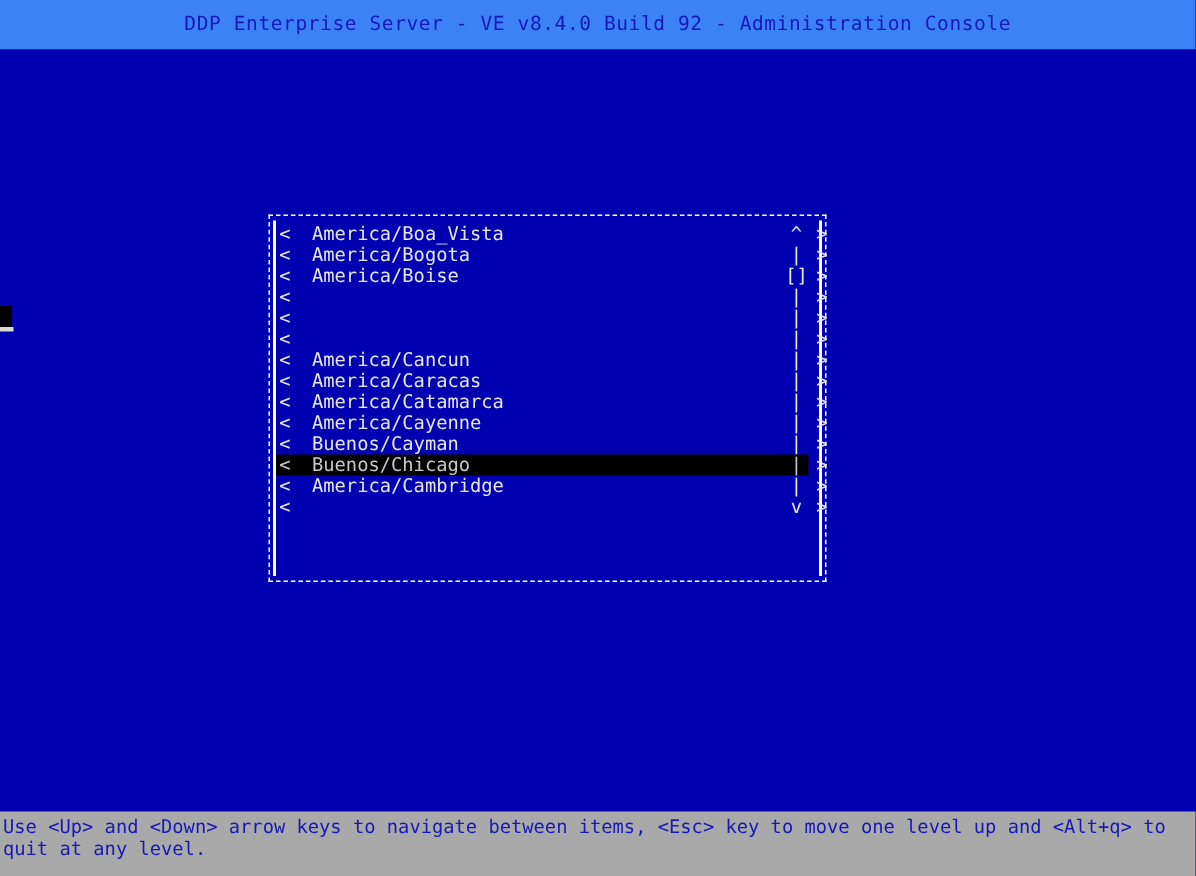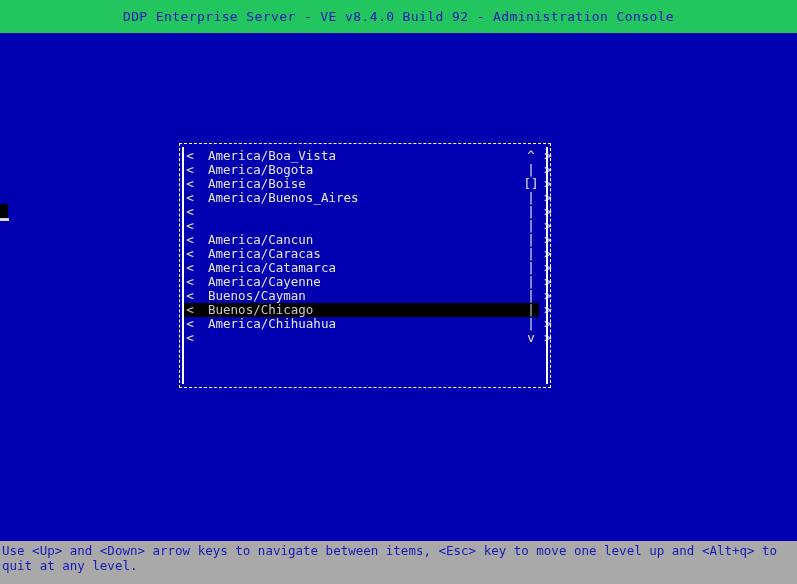--- a/index.html
+++ b/index.html
@@ -21,21 +21,21 @@
     background: #0000b0;
   }
 
   
   #titlebar {
     position: absolute;
     left: 0;
     top: 0;
     width: 797px;
     height: 33px;
-    background: #22c55e;
+    background: #3b82f6;
     display: flex;
     align-items: center;
     justify-content: center;
   }
   #titlebar-text {
     color: #1818b8;
     font-size: 13px;
     letter-spacing: 0.4px;
     white-space: pre;
     font-family: "DejaVu Sans Mono", "Liberation Mono", monospace;
@@ -189,30 +189,30 @@
     <div id="cursor-block"></div>
     <div id="cursor-underline"></div>
 
     <div id="dialog">
       <div id="dialog-outer"></div>
       <div id="dialog-inner"></div>
       <div id="menu-list">
           <div class="menu-row"><span class="row-left-marker">&lt;</span><span class="row-label">America/Boa_Vista</span><span class="row-scroll">^</span><span class="row-right-marker">&gt;</span></div>
           <div class="menu-row"><span class="row-left-marker">&lt;</span><span class="row-label">America/Bogota</span><span class="row-scroll">|</span><span class="row-right-marker">&gt;</span></div>
           <div class="menu-row"><span class="row-left-marker">&lt;</span><span class="row-label">America/Boise</span><span class="row-scroll">[]</span><span class="row-right-marker">&gt;</span></div>
-          <div class="menu-row"><span class="row-left-marker">&lt;</span><span class="row-label">America/Buenos_Aires</span><span class="row-scroll">|</span><span class="row-right-marker">&gt;</span></div>
+          <div class="menu-row"><span class="row-left-marker">&lt;</span><span class="row-scroll">|</span><span class="row-right-marker">&gt;</span></div>
           <div class="menu-row"><span class="row-left-marker">&lt;</span><span class="row-scroll">|</span><span class="row-right-marker">&gt;</span></div>
           <div class="menu-row"><span class="row-left-marker">&lt;</span><span class="row-scroll">|</span><span class="row-right-marker">&gt;</span></div>
           <div class="menu-row"><span class="row-left-marker">&lt;</span><span class="row-label">America/Cancun</span><span class="row-scroll">|</span><span class="row-right-marker">&gt;</span></div>
           <div class="menu-row"><span class="row-left-marker">&lt;</span><span class="row-label">America/Caracas</span><span class="row-scroll">|</span><span class="row-right-marker">&gt;</span></div>
           <div class="menu-row"><span class="row-left-marker">&lt;</span><span class="row-label">America/Catamarca</span><span class="row-scroll">|</span><span class="row-right-marker">&gt;</span></div>
           <div class="menu-row"><span class="row-left-marker">&lt;</span><span class="row-label">America/Cayenne</span><span class="row-scroll">|</span><span class="row-right-marker">&gt;</span></div>
           <div class="menu-row"><span class="row-left-marker">&lt;</span><span class="row-label">Buenos/Cayman</span><span class="row-scroll">|</span><span class="row-right-marker">&gt;</span></div>
           <div class="menu-row selected"><div class="hl-bg"></div><span class="row-left-marker">&lt;</span><span class="row-label">Buenos/Chicago</span><span class="row-scroll">|</span><span class="row-right-marker">&gt;</span></div>
-          <div class="menu-row"><span class="row-left-marker">&lt;</span><span class="row-label">America/Chihuahua</span><span class="row-scroll">|</span><span class="row-right-marker">&gt;</span></div>
+          <div class="menu-row"><span class="row-left-marker">&lt;</span><span class="row-label">America/Cambridge</span><span class="row-scroll">|</span><span class="row-right-marker">&gt;</span></div>
           <div class="menu-row"><span class="row-left-marker">&lt;</span><span class="row-scroll">v</span><span class="row-right-marker">&gt;</span></div>
         </div>
     </div>
 
   </div>
 
   <div id="statusbar">
     <div id="statusbar-text">Use &lt;Up&gt; and &lt;Down&gt; arrow keys to navigate between items, &lt;Esc&gt; key to move one level up and &lt;Alt+q&gt; to quit at any level.</div>
   </div>
 

